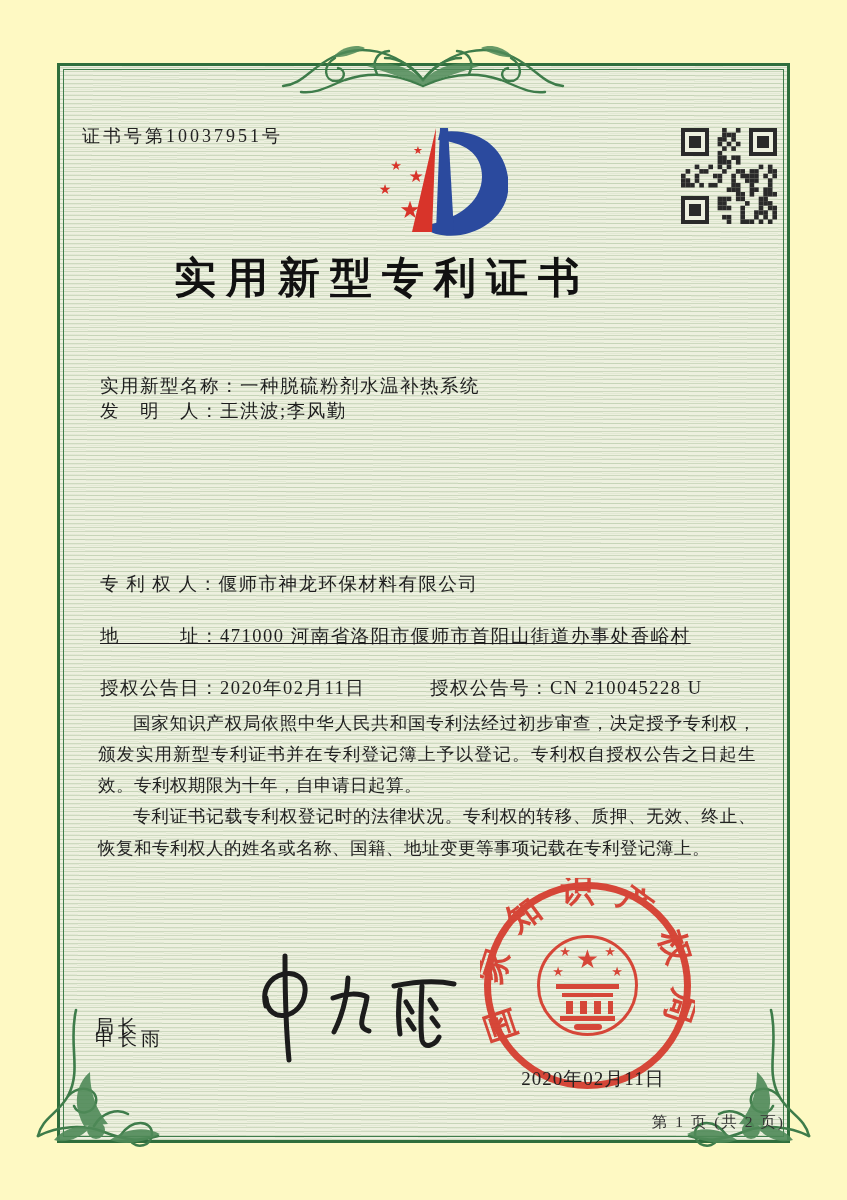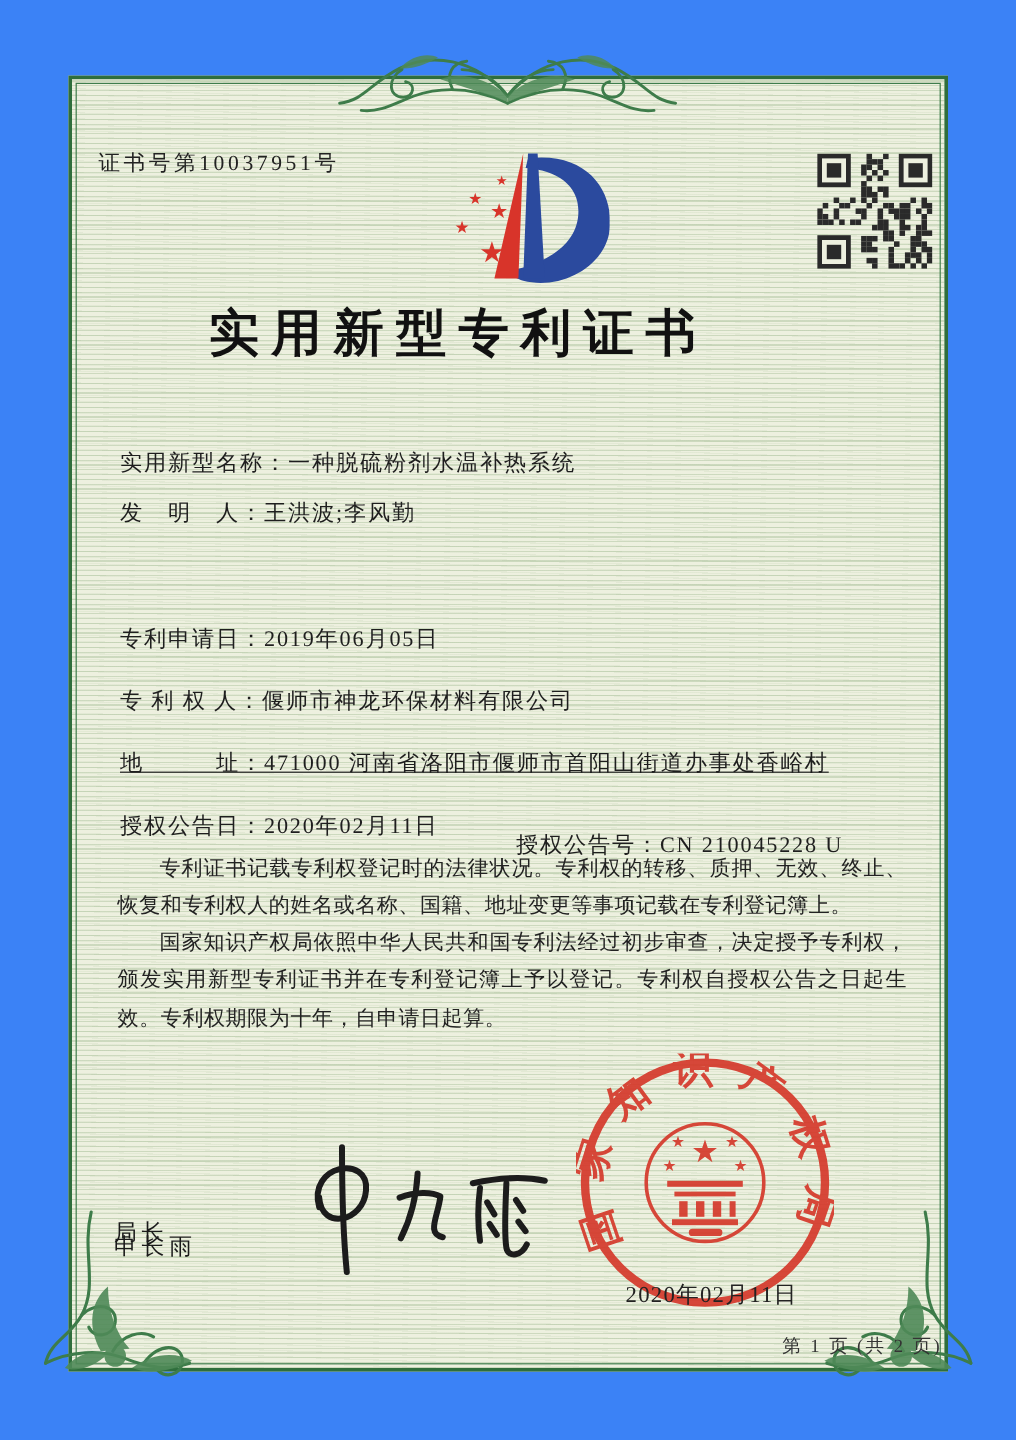--- a/index.html
+++ b/index.html
@@ -2,21 +2,21 @@
 <html><head>
 <meta charset="utf-8">
 <style>
   html,body{margin:0;padding:0;}
   body{
     width:847px;height:1200px;
     background:#f8f4e4;
     font-family:"Liberation Serif","DejaVu Serif",serif;
     position:relative;overflow:hidden;
   }
-  .page{position:absolute;inset:0;background:#3b82f6;}
+  .page{position:absolute;inset:0;background:#fef9c3;}
   
   .frame{
     position:absolute;left:57px;top:63px;width:733px;height:1080px;
     border:3px solid #2f6e3c;
     background-color:#edf0df;
     background-image:
       repeating-linear-gradient(0deg,
         rgba(130,165,115,0.30) 0px, rgba(130,165,115,0.30) 1px,
         rgba(255,255,255,0) 1px, rgba(255,255,255,0) 4px),
       repeating-linear-gradient(2deg,
@@ -31,21 +31,21 @@
   .cert-number{
     left:82px;top:124px;font-size:18px;color:#222;letter-spacing:3px;white-space:nowrap;
   }
   .title{
     left:57px;top:250px;width:650px;text-align:center;
     font-size:42px;font-weight:700;color:#111;letter-spacing:10px;white-space:nowrap;
   }
   .row{left:100px;font-size:18.5px;color:#1e1e1e;letter-spacing:1.5px;white-space:nowrap;}
   .row .lbl{color:#1e1e1e;}
   .row .val{color:#1e1e1e;}
-  .grant-right{position:absolute;left:330px;top:16px;}
+  .grant-right{position:absolute;left:330px;top:0;}
   .paras{
     left:98px;top:708px;width:658px;
     font-size:17.5px;line-height:1.78;color:#222;text-align:justify;letter-spacing:0.5px;
   }
   .paras p{margin:0;text-indent:2em;}
   .officer{left:95px;font-size:19px;color:#1a1a1a;letter-spacing:4px;}
   .seal-date{left:500px;top:1066px;width:186px;text-align:center;
     font-size:19px;color:#222;letter-spacing:1px;white-space:nowrap;}
   .page-num{left:5px;top:1112px;width:780px;text-align:right;
     font-size:15.5px;color:#333;letter-spacing:2px;}
@@ -275,43 +275,40 @@
       <rect x="68.6" y="91.4" width="4.6" height="4.6"></rect>
       <rect x="77.7" y="91.4" width="4.6" height="4.6"></rect>
       <rect x="86.9" y="91.4" width="4.6" height="4.6"></rect>
     </svg>
 
   <div class="abs title">实用新型专利证书</div>
 
   <div class="abs row" style="top:362px;margin-top:11px;">
     <span class="lbl">实用新型名称：</span><span class="val">一种脱硫粉剂水温补热系统</span>
   </div>
-  <div class="abs row" style="top:414px;">
+  <div class="abs row" style="top:398px;">
     <span class="lbl">发　明　人：</span><span class="val">王洪波;李风勤</span>
-  </div>
-  <div class="abs row" style="top:519px;">
-    <span class="lbl">专利申请日：</span><span class="val">2019年06月05日</span>
   </div>
   <div class="abs row" style="top:571px;">
     <span class="lbl">专 利 权 人：</span><span class="val">偃师市神龙环保材料有限公司</span>
   </div>
   <div class="abs row" style="top:623px;text-decoration:underline;">
     <span class="lbl">地　　　址：</span><span class="val">471000 河南省洛阳市偃师市首阳山街道办事处香峪村</span>
   </div>
 
   <div class="abs row" style="top:675px;width:660px;">
     <span>授权公告日：</span><span>2020年02月11日</span>
     <span class="grant-right">
       <span>授权公告号：</span><span>CN 210045228 U</span>
     </span>
   </div>
 
   <div class="abs paras">
+    <p>国家知识产权局依照中华人民共和国专利法经过初步审查，决定授予专利权，颁发实用新型专利证书并在专利登记簿上予以登记。专利权自授权公告之日起生效。专利权期限为十年，自申请日起算。</p>
     <p>专利证书记载专利权登记时的法律状况。专利权的转移、质押、无效、终止、恢复和专利权人的姓名或名称、国籍、地址变更等事项记载在专利登记簿上。</p>
-    <p>国家知识产权局依照中华人民共和国专利法经过初步审查，决定授予专利权，颁发实用新型专利证书并在专利登记簿上予以登记。专利权自授权公告之日起生效。专利权期限为十年，自申请日起算。</p>
   </div>
 
   <svg class="abs seal-box" width="215" height="215" viewBox="0 0 215 215">
     <circle cx="107.5" cy="107.5" r="100" fill="none" stroke="#d5392b" stroke-width="7"></circle>
     <path id="sealArc" d="M 34.8,149.5 A 84,84 0 1 1 180.2,149.5" fill="none"></path>
     <text font-size="33" font-weight="bold" fill="#d5392b" letter-spacing="20" font-family="'Liberation Serif',serif">
       <textPath href="#sealArc" startOffset="50%" text-anchor="middle">国家知识产权局</textPath>
     </text>
 
     <g fill="#d5392b">

